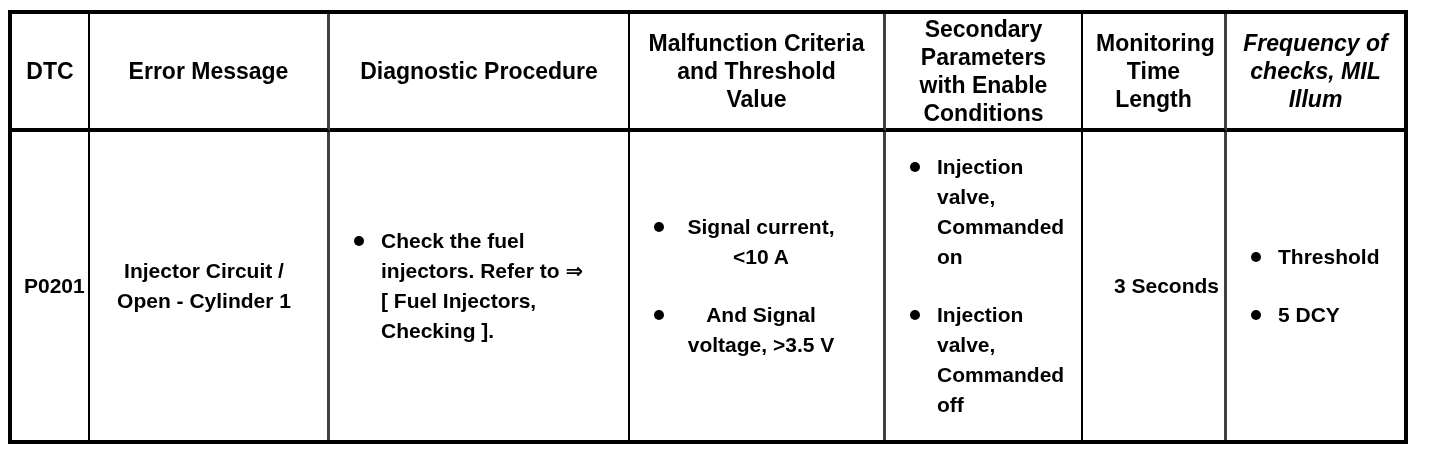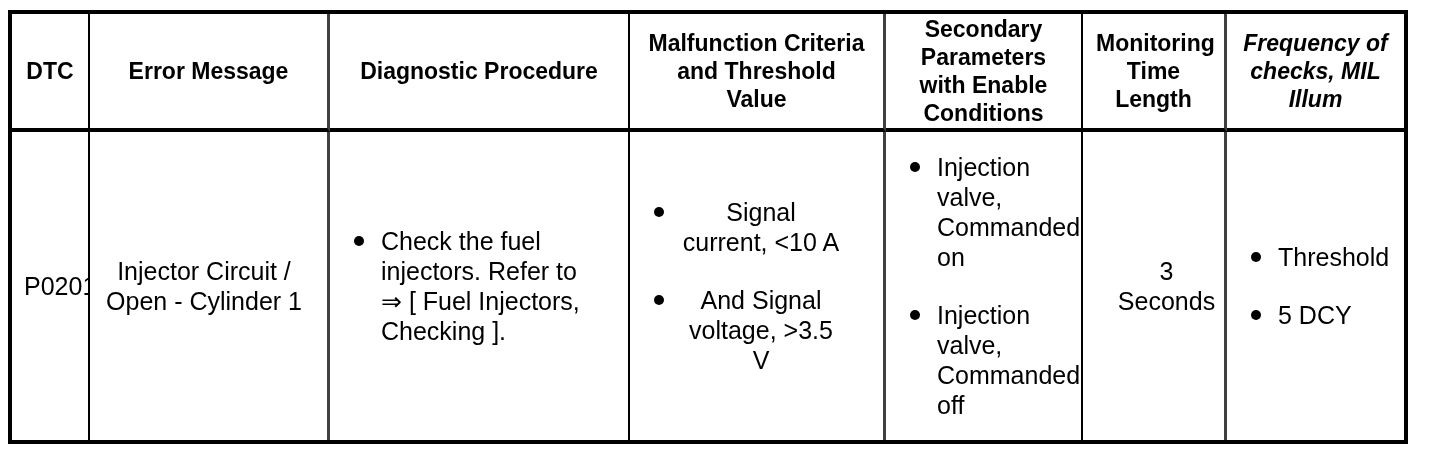--- a/index.html
+++ b/index.html
@@ -25,22 +25,23 @@
     box-sizing: border-box;
     display: flex; align-items: center; justify-content: center;
     text-align: center;
     font-weight: bold; font-size: 23px; line-height: 28px;
     border-bottom: 4px solid #000000;
     overflow: hidden;
   }
   .td {
     box-sizing: border-box;
     display: flex; flex-direction: column; justify-content: center;
-    font-size: 25px; line-height: 30px;
+    font-size: 21px; line-height: 30px;
     overflow: hidden;
+    font-weight: bold;
   }
   .vthin  { border-right: 2px solid #000000; }
   .vthick { border-right: 3px solid #404040; text-align: center; }
   
   .hw4 { max-width: 220px; }
   .hw5 { max-width: 175px; }
   .hw6 { max-width: 115px; }
   .hw7 { max-width: 165px; font-style: italic; }
   
   .td-dtc   { padding-left: 12px; }

